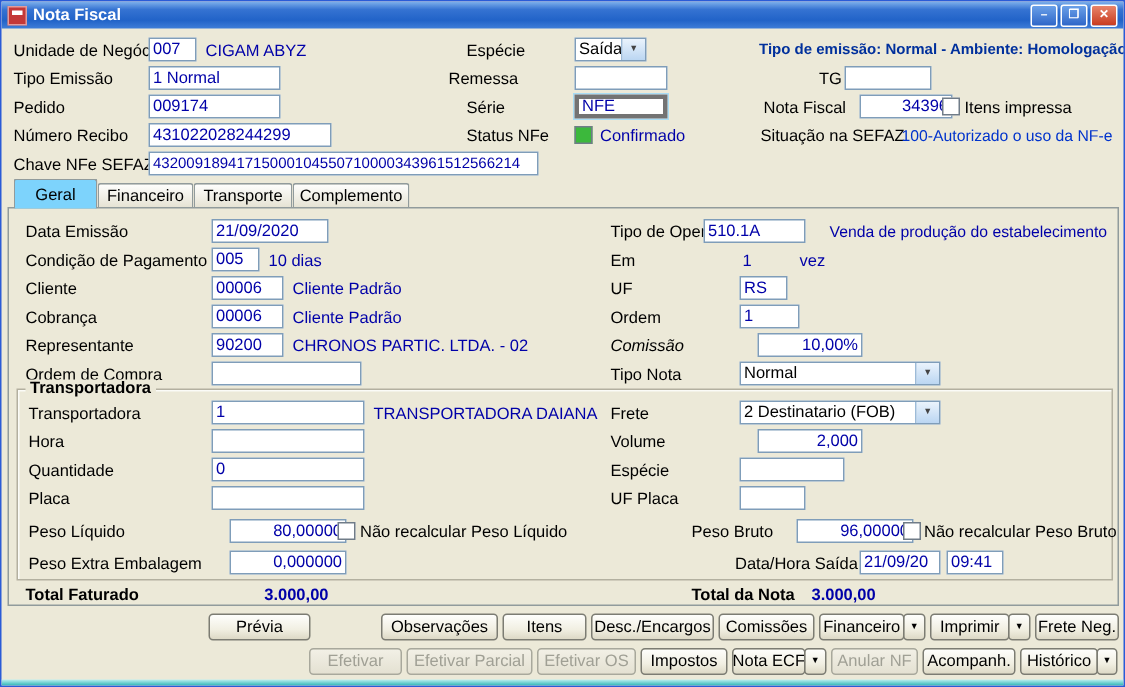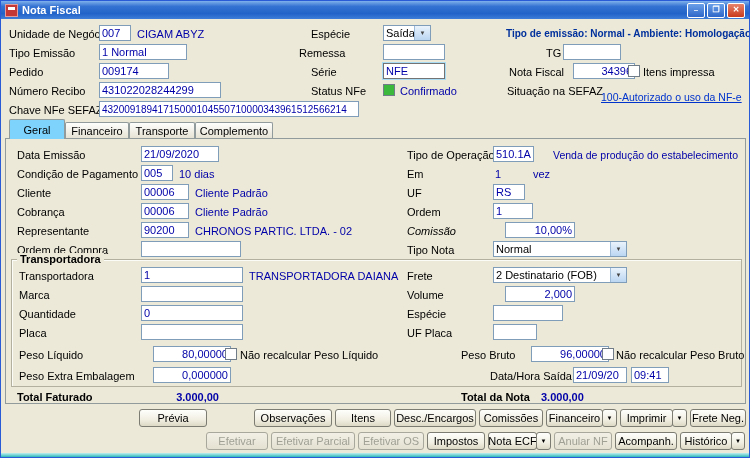--- a/index.html
+++ b/index.html
@@ -12,26 +12,26 @@
   .title-icon::after{content:"";position:absolute;left:2px;top:2px;right:2px;height:3px;background:#fff;}
   .tb-btns{margin-left:auto;display:flex;gap:2px;}
   .tb-btn{width:16px;height:13px;border:1px solid #fff;border-radius:2px;display:flex;align-items:center;
        justify-content:center;font-size:8px;line-height:1;color:#fff;background:linear-gradient(#6AA0E8,#2E66C8);cursor:pointer;}
   .tb-btn.close{background:linear-gradient(#E8846A,#C83A1E);}
   .lbl{position:absolute;white-space:nowrap;color:#000;}
   .b{font-weight:bold;}
   .i{font-style:italic;}
   .blue{color:#0000A8;}
   .navy-bold{color:#00309C;font-weight:bold;font-size:10px;}
-  .link{color:#0033CC;text-decoration:underline;cursor:pointer;margin-top:6px;}
+  .link{color:#0033CC;cursor:pointer;}
   .inp{position:absolute;height:16px;box-sizing:border-box;background:#fff;border:1px solid #7F9DB9;
        color:#0000A8;font-family:"Liberation Sans",sans-serif;font-size:11px;padding:0 2px;outline:none;}
   .inp.r{text-align:right;margin-left:12px;}
   .inp.small{font-size:10px;}
-  .inp.focus{border:1px solid #737373;box-shadow:0 0 0 1px #A8DCF4;}
+  .inp.focus{border:3px solid #737373;box-shadow:0 0 0 1px #A8DCF4;}
   .sel{position:absolute;height:16px;box-sizing:border-box;background:#fff;border:1px solid #7F9DB9;
        display:flex;align-items:center;cursor:default;}
   .sel .txt{flex:1;padding-left:2px;color:#000;white-space:nowrap;overflow:hidden;}
   .sel .arr{width:15px;align-self:stretch;background:linear-gradient(#EAF3FC,#BBD6F2);border-left:1px solid #9DBBD8;
        display:flex;align-items:center;justify-content:center;font-size:6px;color:#444;}
   .cb{position:absolute;width:12px;height:12px;box-sizing:border-box;background:#fff;border:1px solid #707C88;cursor:pointer;}
   .cb.green{background:#3CB83C;}
   .tab{position:absolute;top:121px;height:16px;box-sizing:border-box;border:1px solid #919B9C;border-bottom:none;
        border-radius:2px 2px 0 0;background:linear-gradient(#FEFEFD,#E6E3D4);display:flex;align-items:center;
        justify-content:center;z-index:2;cursor:pointer;}
@@ -75,21 +75,21 @@
   <span class="lbl navy-bold" style="left:505px;top:27px">Tipo de emissão: Normal - Ambiente: Homologação</span>
 
   <span class="lbl" style="left:8px;top:46px">Tipo Emissão</span>
   <input class="inp" style="left: 98px; top: 43px; width: 88px;" value="1 Normal">
   <span class="lbl" style="left:298px;top:46px">Remessa</span>
   <input class="inp" style="left: 382px; top: 43px; width: 62px;" value="">
   <span class="lbl" style="left:545px;top:46px">TG</span>
   <input class="inp" style="left: 562px; top: 43px; width: 58px;" value="">
 
   <span class="lbl" style="left:8px;top:65px">Pedido</span>
-  <input class="inp" style="left: 98px; top: 62px; width: 70px;" value="009174">
+  <input class="inp" style="left: 98px; top: 62px; width: 88px;" value="009174">
   <span class="lbl" style="left:310px;top:65px">Série</span>
   <input class="inp focus" style="left: 382px; top: 62px; width: 62px;" value="NFE">
   <span class="lbl" style="left:508px;top:65px">Nota Fiscal</span>
   <input class="inp r" style="left: 560px; top: 62px; width: 62px;" value="34396">
   <span class="cb" style="left:627px;top:64px"></span>
   <span class="lbl" style="left:642px;top:65px">Itens impressa</span>
 
   <span class="lbl" style="left:8px;top:84px">Número Recibo</span>
   <input class="inp" style="left: 98px; top: 81px; width: 122px;" value="431022028244299">
   <span class="lbl" style="left:310px;top:84px">Status NFe</span>
@@ -127,21 +127,21 @@
   <span class="lbl z" style="left:16px;top:205px">Cobrança</span>
   <input class="inp z" style="left: 140px; top: 202px; width: 48px;" value="00006">
   <span class="lbl blue z" style="left:194px;top:205px">Cliente Padrão</span>
   <span class="lbl z" style="left:16px;top:224px">Representante</span>
   <input class="inp z" style="left: 140px; top: 221px; width: 48px;" value="90200">
   <span class="lbl blue z" style="left:194px;top:224px">CHRONOS PARTIC. LTDA. - 02</span>
   <span class="lbl z" style="left:16px;top:243px">Ordem de Compra</span>
   <input class="inp z" style="left: 140px; top: 240px; width: 100px;" value="">
 
   <span class="lbl z" style="left:406px;top:148px">Tipo de Operação</span>
-  <input class="inp z" style="left: 492px; top: 145px; width: 41px;" value="510.1A">
+  <input class="inp z" style="left: 468px; top: 145px; width: 68px;" value="510.1A">
   <span class="lbl blue z" style="left:552px;top:148px;font-size:10.5px">Venda de produção do estabelecimento</span>
   <span class="lbl z" style="left:406px;top:167px">Em</span>
   <span class="lbl blue z" style="left:494px;top:167px">1</span>
   <span class="lbl blue z" style="left:532px;top:167px">vez</span>
   <span class="lbl z" style="left:406px;top:186px">UF</span>
   <input class="inp z" style="left: 492px; top: 183px; width: 32px;" value="RS">
   <span class="lbl z" style="left:406px;top:205px">Ordem</span>
   <input class="inp z" style="left: 492px; top: 202px; width: 40px;" value="1">
   <span class="lbl i z" style="left:406px;top:224px">Comissão</span>
   <input class="inp r z" style="left: 492px; top: 221px; width: 70px;" value="10,00%">
@@ -156,21 +156,21 @@
 
   <span class="lbl z" style="left:18px;top:269px">Transportadora</span>
   <input class="inp z" style="left: 140px; top: 266px; width: 102px;" value="1">
   <span class="lbl blue z" style="left:248px;top:269px">TRANSPORTADORA DAIANA</span>
   <span class="lbl z" style="left:406px;top:269px">Frete</span>
   <div class="sel z" style="left:492px;top:266px;width:134px">
     <span class="txt">2 Destinatario (FOB)</span>
     <span class="arr">▼</span>
   </div>
 
-  <span class="lbl z" style="left:18px;top:288px">Marca</span>
+  <span class="lbl z" style="left:18px;top:288px">Hora</span>
   <input class="inp z" style="left: 140px; top: 285px; width: 102px;" value="">
   <span class="lbl z" style="left:406px;top:288px">Volume</span>
   <input class="inp r z" style="left: 492px; top: 285px; width: 70px;" value="2,000">
 
   <span class="lbl z" style="left:18px;top:307px">Quantidade</span>
   <input class="inp z" style="left: 140px; top: 304px; width: 102px;" value="0">
   <span class="lbl z" style="left:406px;top:307px">Espécie</span>
   <input class="inp z" style="left: 492px; top: 304px; width: 70px;" value="">
 
   <span class="lbl z" style="left:18px;top:326px">Placa</span>

